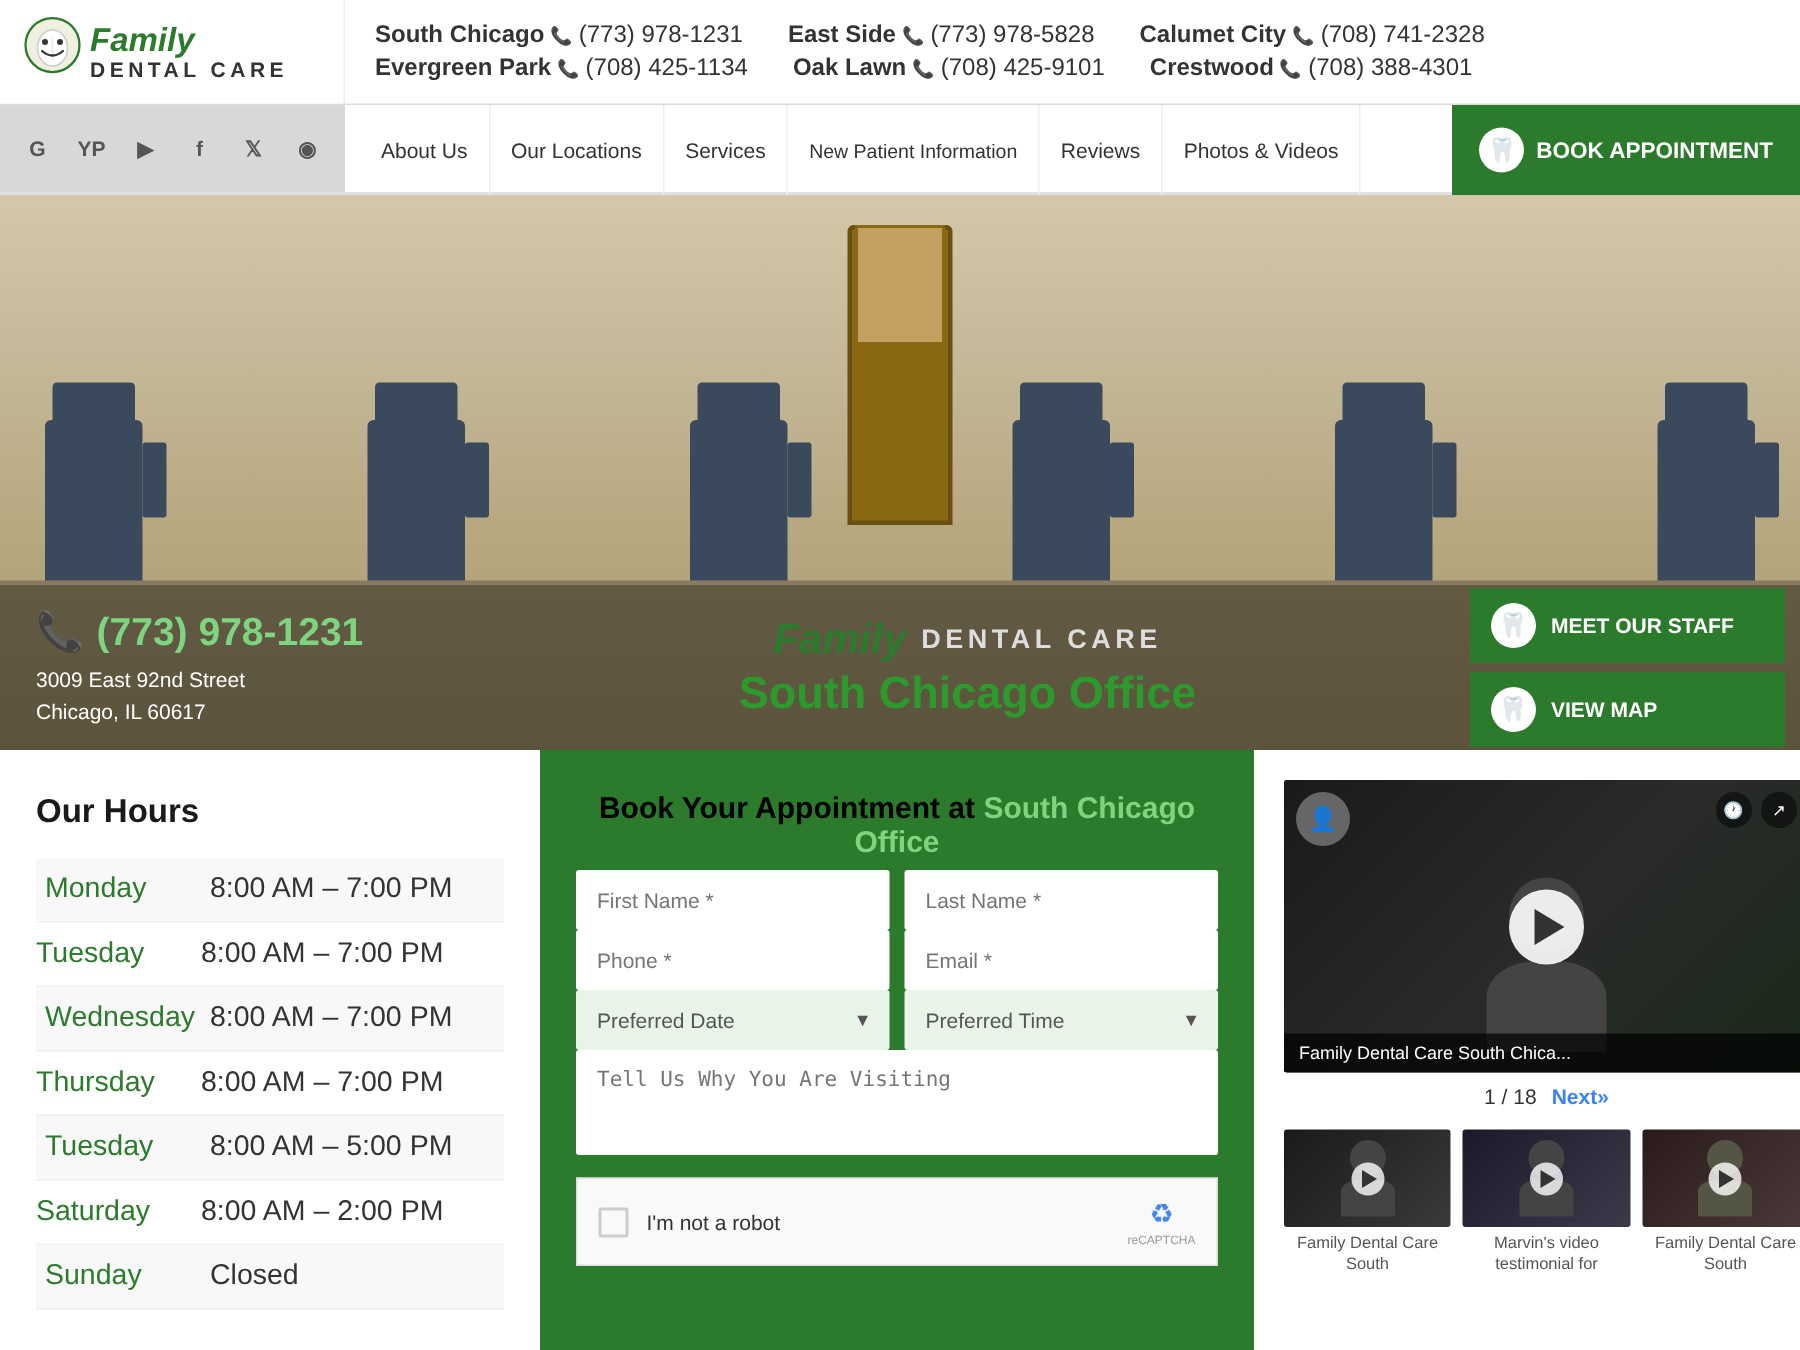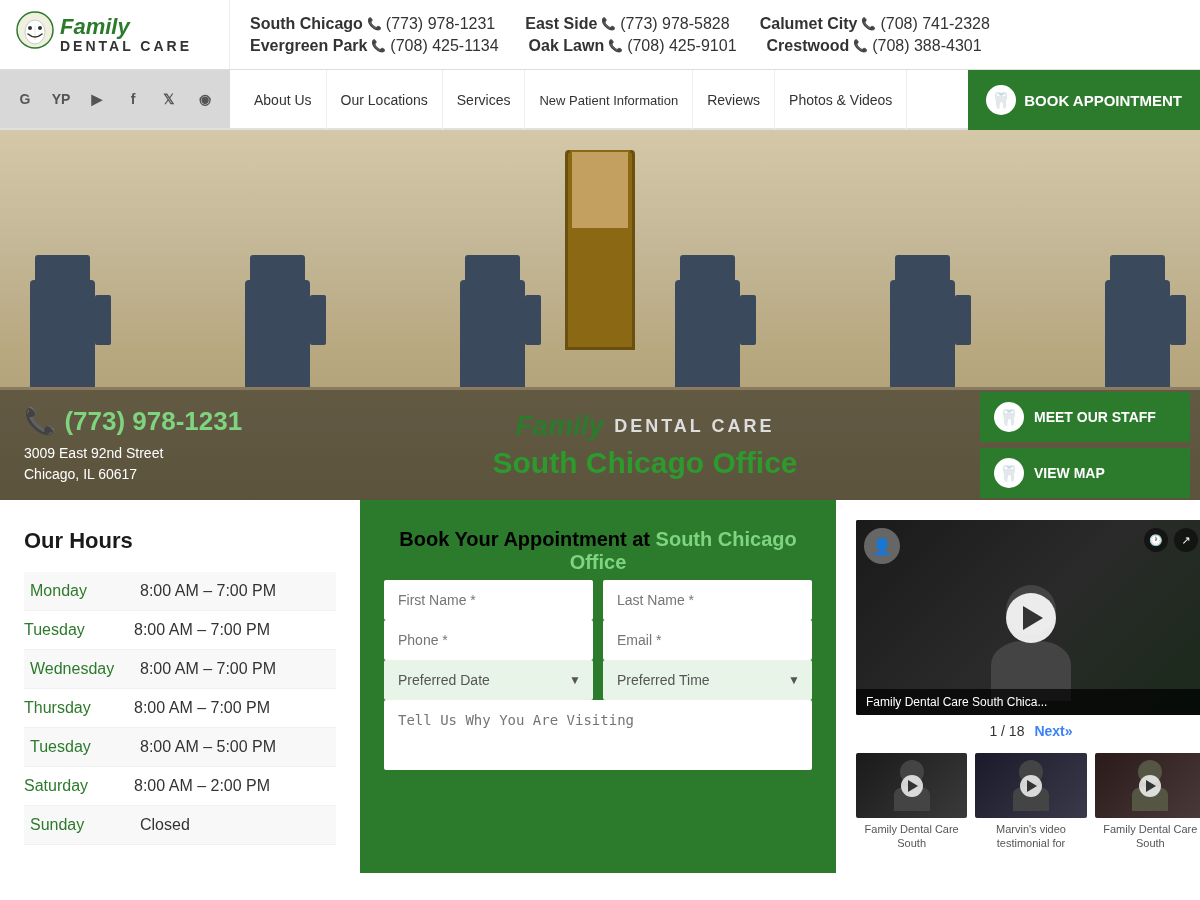--- a/index.html
+++ b/index.html
@@ -198,21 +198,21 @@
       font-size: 22px;
       font-weight: bold;
       color: #1a1a1a;
       margin-bottom: 18px;
     }
     .hours-table { width: 100%; }
     .hours-row {
       display: flex;
       padding: 10px 0;
       border-bottom: 1px solid #f0f0f0;
-      font-size: 16px;
+      font-size: 19px;
     }
     .hours-row:nth-child(odd) { background: #f8f8f8; padding-left: 6px; padding-right: 6px; }
     .hours-day { color: #2c7a2c; font-weight: 500; width: 110px; }
     .hours-time { color: #333; }
 
     
     .form-section {
       flex: 1;
       background: #2c7a2c;
       padding: 28px 24px;
@@ -624,20 +624,28 @@
       <div class="select-wrap">
         <select>
           <option>Preferred Time</option>
         </select>
         <span class="select-arrow">▼</span>
       </div>
     </div>
     <textarea class="form-textarea" placeholder="Tell Us Why You Are Visiting" style=""></textarea>
 
     
+    <div class="captcha-box">
+      <div class="captcha-check"></div>
+      <span>I'm not a robot</span>
+      <div style="margin-left:auto; display:flex; flex-direction:column; align-items:center; gap:2px;">
+        <div style="font-size:18px; color:#4285f4;">♻</div>
+        <div style="font-size:8px; color:#999;">reCAPTCHA</div>
+      </div>
+    </div>
   </div>
 
   <div class="video-section">
     <div class="video-player">
 
       <div style="position:absolute;inset:0;background:linear-gradient(135deg,#1a1a1a 0%,#2a2a2a 50%,#1a2a1a 100%);">
 
         <div style="position:absolute;bottom:30px;left:50%;transform:translateX(-50%);width:80px;height:100px;">
           <div style="width:50px;height:50px;background:#444;border-radius:50%;margin:0 auto 6px;"></div>
           <div style="width:80px;height:60px;background:#444;border-radius:40% 40% 0 0;"></div>

